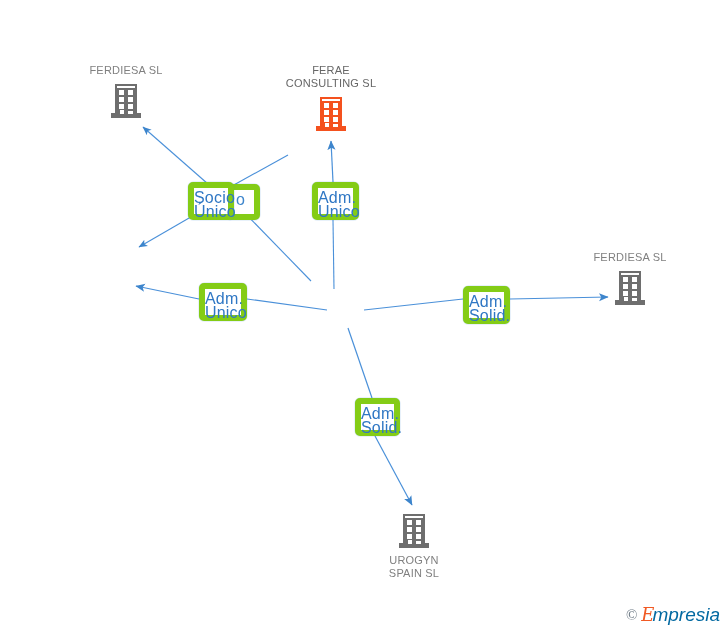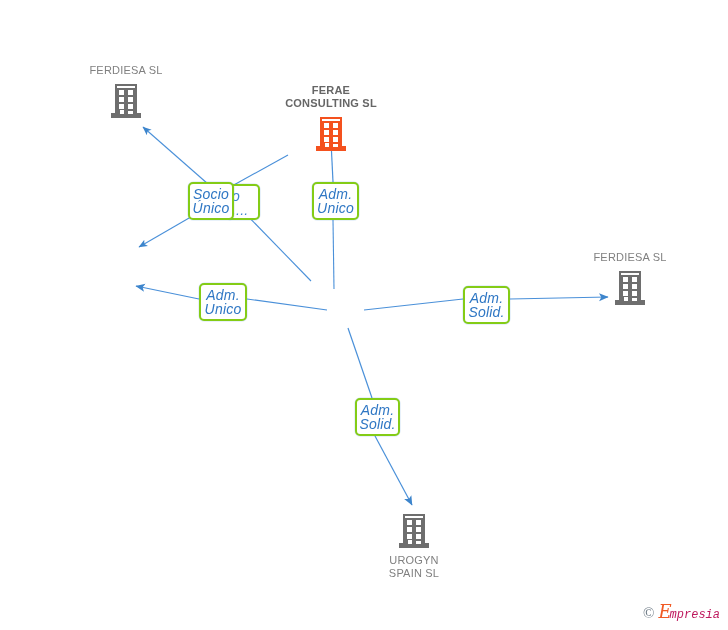--- a/index.html
+++ b/index.html
@@ -33,45 +33,43 @@
   }
   .node-label {
     font-size: 11px;
     line-height: 13px;
     color: #808080;
     white-space: pre-line;
     letter-spacing: 0.2px;
   }
   .node-label.highlight {
     color: #666666;
-    font-weight: bold;
-    margin-top: 20px;
+    font-weight: normal;
   }
   .node-label.person {
     color: #808080;
   }
   .icon-wrap {
     display: block;
     line-height: 0;
   }
   .rel-box {
     position: absolute;
     box-sizing: border-box;
-    border: 2px solid #84cc16;
+    border: 6px solid #84cc16;
     border-radius: 5px;
     background: #ffffff;
     color: #2f77c4;
-    font-size: 14px;
+    font-size: 16px;
     line-height: 14px;
     text-align: center;
     padding-top: 3px;
     white-space: pre-line;
     letter-spacing: 0.2px;
     box-shadow: 0 0 0 0.5px rgba(74,144,217,0.25);
-    font-style: italic;
   }
   .rel-box.hidden-box {
     color: #3d85cc;
     overflow: hidden;
     text-align: left;
     padding-left: 4px;
   }
   #watermark {
     position: absolute;
     right: 8px;
@@ -87,24 +85,24 @@
     font-family: "Liberation Serif", serif;
   }
   .wm-e {
     color: #f15a24;
     font-family: "DejaVu Serif", serif;
     font-style: italic;
     font-size: 18px;
     line-height: 18px;
   }
   .wm-rest {
-    color: #be185d;
-    font-family: Liberation Mono, monospace;
+    color: #0369a1;
+    font-family: Liberation Sans, sans-serif;
     font-style: italic;
-    font-size: 12px;
+    font-size: 19px;
     line-height: 18px;
     margin-left: -2px;
   }
 </style>
 </head>
 <body>
 
 <div id="canvas">
 
   <svg id="edges" viewBox="0 0 728 630" xmlns="http://www.w3.org/2000/svg">

